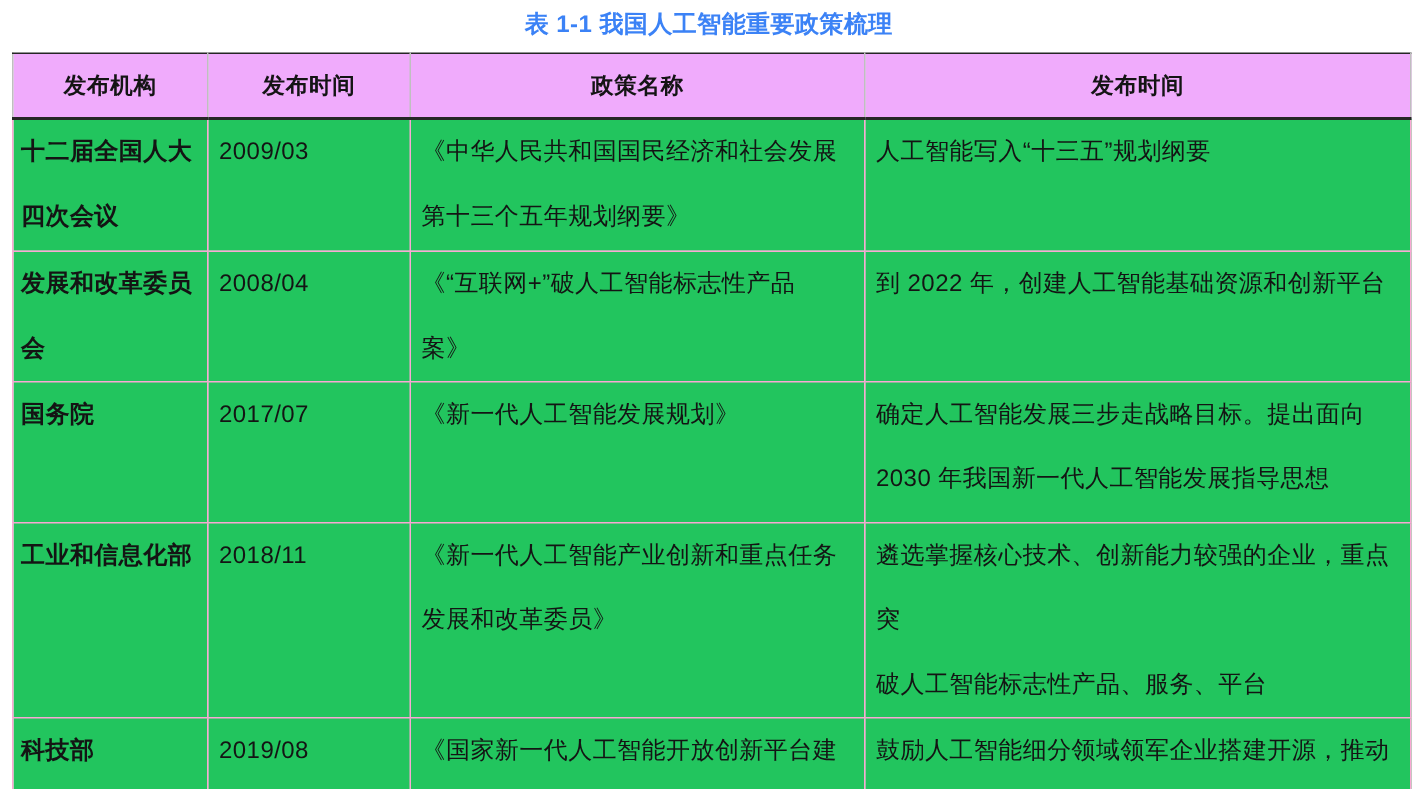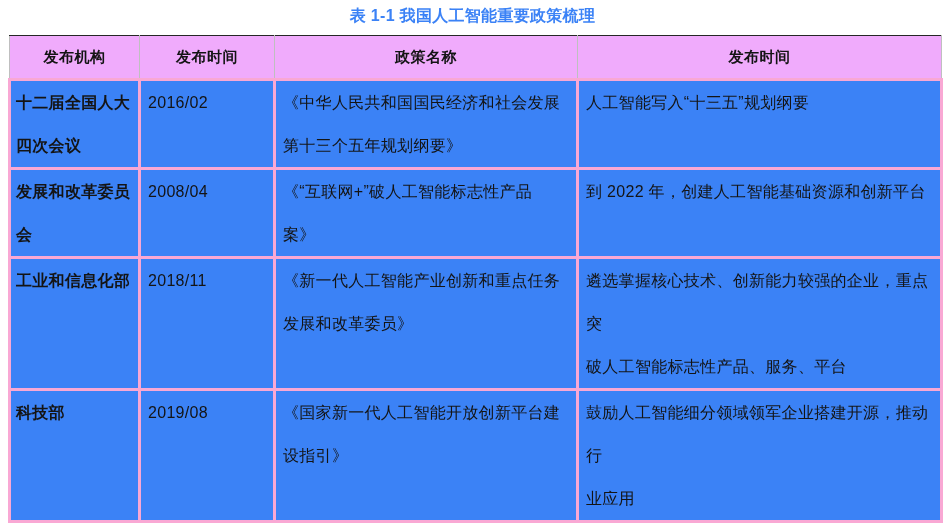--- a/index.html
+++ b/index.html
@@ -47,29 +47,29 @@
     vertical-align: middle;
     color: #141414;
     letter-spacing: 0.5px;
     border-top: 1px solid #262626;
     border-bottom: 2px solid #262626;
     border-left: 1px solid #BFBFBF;
     border-right: 1px solid #BFBFBF;
     padding: 0;
   }
   tbody td {
-    border: 3px solid #f9a8d4;
+    border: 1px solid #f9a8d4;
     vertical-align: top;
     font-size: 16px;
     line-height: 43px;
     letter-spacing: 0.3px;
     padding: 0 6px 0 7px;
     white-space: pre-line;
     color: #141414;
-    background: #3b82f6;
+    background: #22c55e;
   }
   tbody td.org {
     font-weight: bold;
     padding-left: 5px;
   }
   tbody tr:nth-child(1) { height: 88px; }
   tbody tr:nth-child(2) { height: 82px; }
   tbody tr:nth-child(3) { height: 94px; }
   tbody tr:nth-child(4) { height: 91px; margin-top: 13px; }
   tbody tr:nth-child(5) { height: 87px; }
@@ -93,32 +93,39 @@
         <th>发布机构</th>
         <th>发布时间</th>
         <th>政策名称</th>
         <th>发布时间</th>
       </tr>
     </thead>
     <tbody>
       <tr>
         <td class="org">十二届全国人大
 四次会议</td>
-        <td>2016/02</td>
+        <td>2009/03</td>
         <td>《中华人民共和国国民经济和社会发展
 第十三个五年规划纲要》</td>
         <td>人工智能写入“十三五”规划纲要</td>
       </tr>
       <tr>
         <td class="org">发展和改革委员
 会</td>
         <td>2008/04</td>
         <td>《“互联网+”破人工智能标志性产品
 案》</td>
         <td>到 2022 年，创建人工智能基础资源和创新平台</td>
+      </tr>
+      <tr>
+        <td class="org">国务院</td>
+        <td>2017/07</td>
+        <td>《新一代人工智能发展规划》</td>
+        <td>确定人工智能发展三步走战略目标。提出面向
+2030 年我国新一代人工智能发展指导思想</td>
       </tr>
       <tr>
         <td class="org">工业和信息化部</td>
         <td>2018/11</td>
         <td>《新一代人工智能产业创新和重点任务
 发展和改革委员》</td>
         <td>遴选掌握核心技术、创新能力较强的企业，重点突
 破人工智能标志性产品、服务、平台</td>
       </tr>
       <tr>

